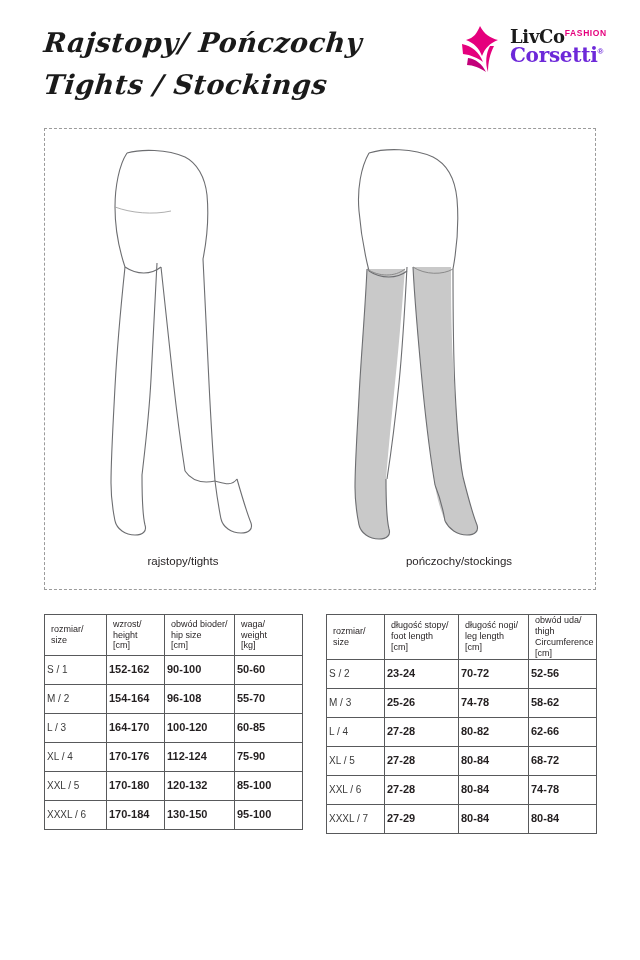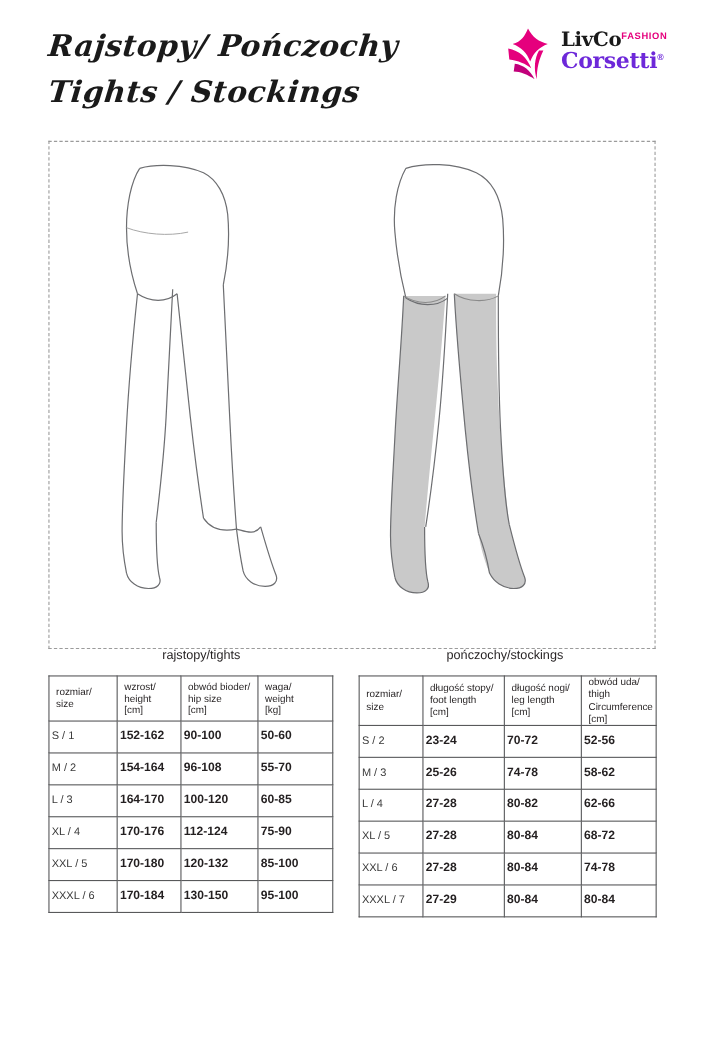--- a/index.html
+++ b/index.html
@@ -111,21 +111,20 @@
   .figure-left { left: 0; }
   .figure-right { left: 276px; }
 
   .caption {
     position: absolute;
     width: 276px;
     text-align: center;
     font-size: 11.5px;
     color: #231f20;
     top: 426px;
-    margin-top: 35px;
   }
   .caption-left { left: 0; }
   .caption-right { left: 276px; }
 
   
   .tables {
     position: absolute;
     left: 44px;
     top: 614px;
     width: 552px;

